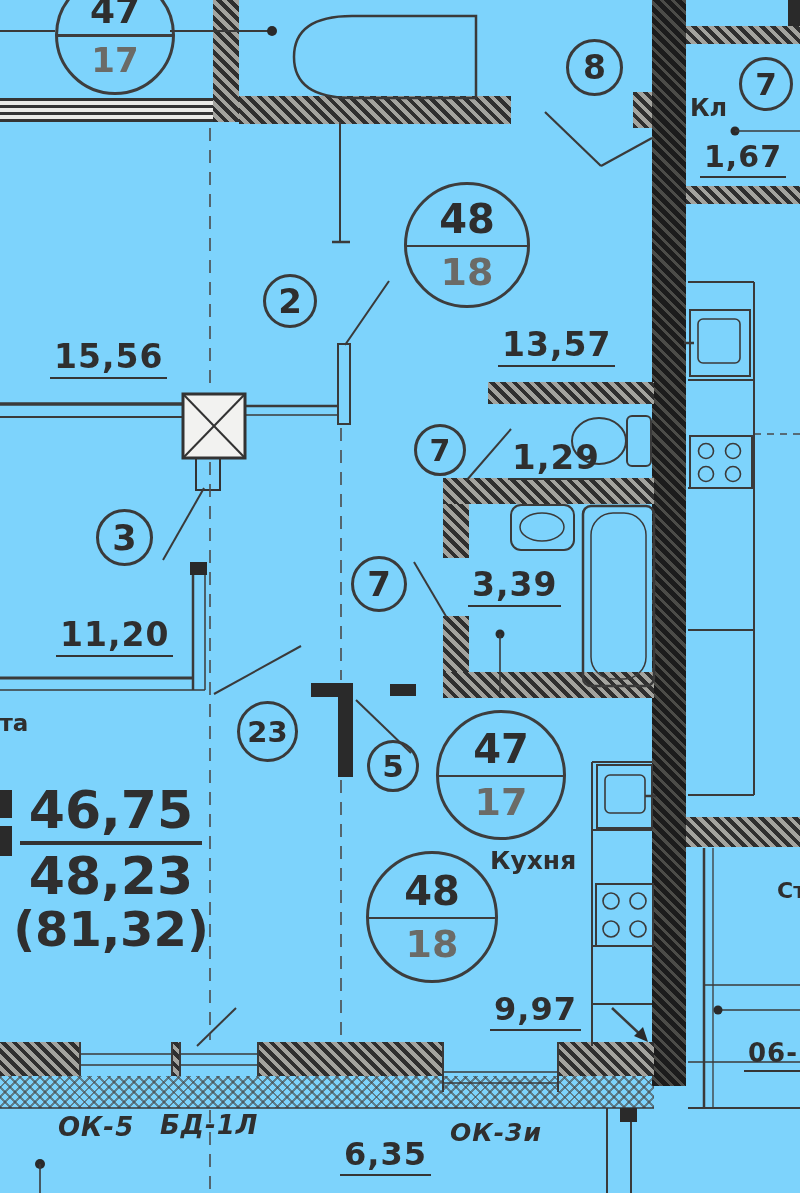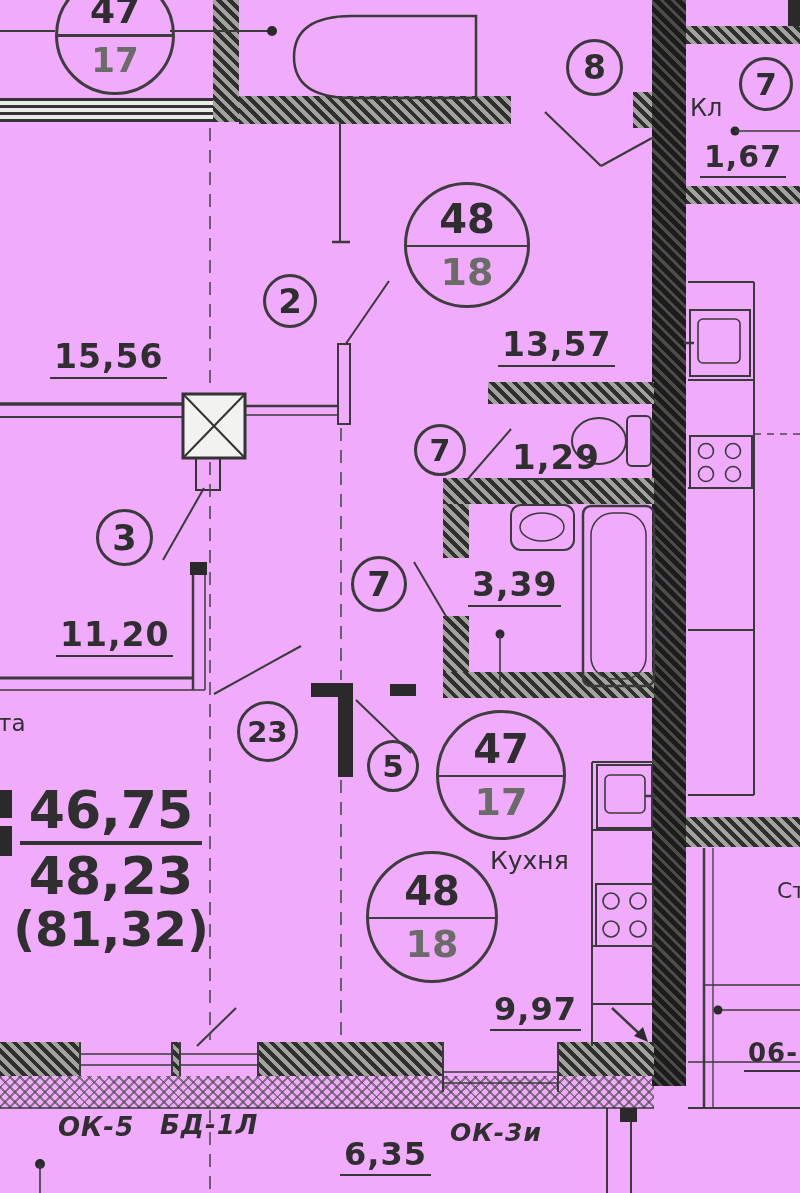--- a/index.html
+++ b/index.html
@@ -1,35 +1,35 @@
 <!DOCTYPE html>
 <html><head>
 <meta charset="utf-8">
 <style>
   html,body{margin:0;padding:0;background:#e8e8e6;}
   #plan{
     position:relative;width:800px;height:1193px;overflow:hidden;
-    background:#f0abfc;
+    background:#7dd3fc;
     font-family:"DejaVu Sans", sans-serif;
     color:#2f2f2f;
   }
   
   .wall{position:absolute;z-index:1;}
   .wall-h{background:repeating-linear-gradient(45deg,#2f2f2f 0 4px,#a3a39e 4px 8px);}
   .wall-main{background:repeating-linear-gradient(45deg,#1c1c1c 0 5px,#4c4c48 5px 8px);}
   .wall-lines{background:repeating-linear-gradient(0deg,#343434 0 3px,#ebebe8 3px 7px);}
   .wall-x{background:
       repeating-linear-gradient(45deg,rgba(70,70,68,.6) 0 2px,transparent 2px 7px),
       repeating-linear-gradient(-45deg,rgba(70,70,68,.6) 0 2px,transparent 2px 7px);}
   
   #linework{position:absolute;left:0;top:0;z-index:2;}
   
   .txt{position:absolute;z-index:3;white-space:nowrap;line-height:1;}
   .dim{font-weight:bold;letter-spacing:1px;border-bottom:2.5px solid #353535;padding:0 4px 4px 4px;}
-  .plain{font-weight:normal;text-align:right;}
+  .plain{font-weight:bold;text-align:right;}
   .ital{font-style:italic;font-weight:bold;letter-spacing:1px;}
   
   .stamp{position:absolute;z-index:3;border:3px solid #3d3d3d;border-radius:50%;
     display:flex;flex-direction:column;align-items:center;justify-content:center;
     box-sizing:border-box;}
   .stamp .num{font-weight:bold;color:#2e2e2e;}
   .stamp .bar{display:block;width:100%;height:2.5px;background:#3d3d3d;margin:3px 0;}
   .stamp .den{font-weight:bold;color:#6b6b67;}
   
   .axis{position:absolute;z-index:3;border:3px solid #3a3a3a;border-radius:50%;

